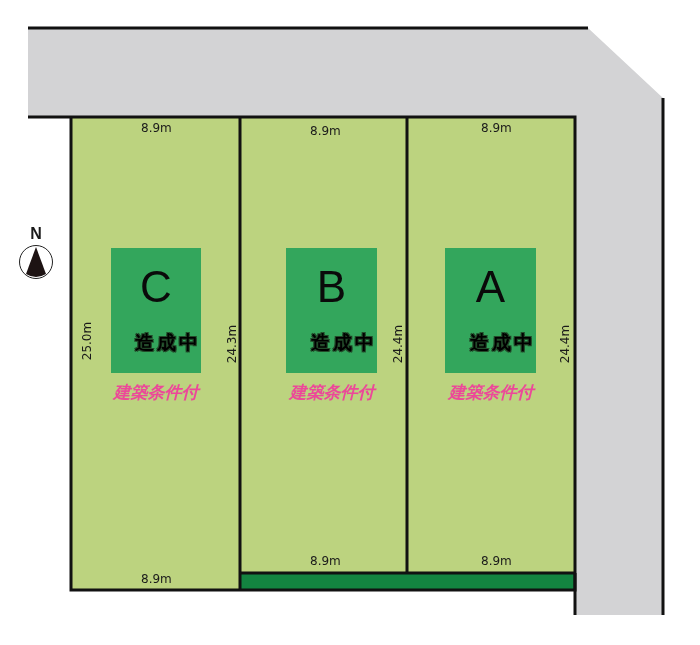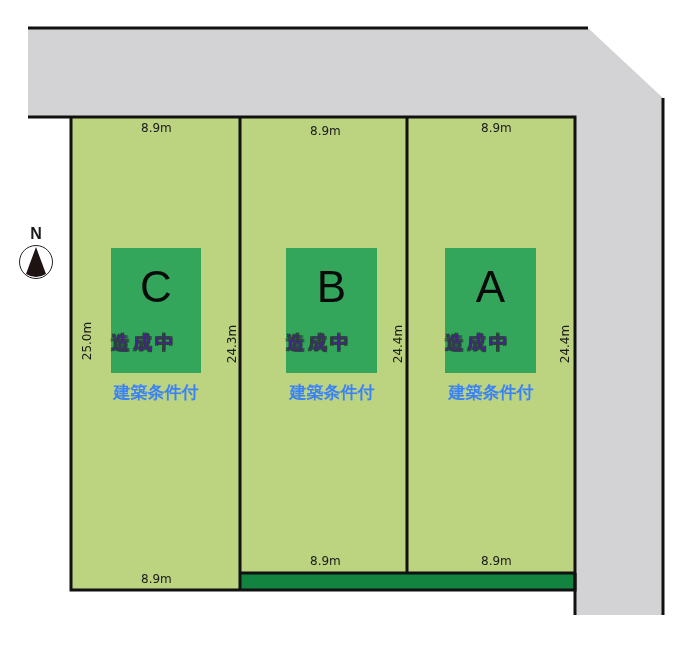--- a/index.html
+++ b/index.html
@@ -5,26 +5,26 @@
   html, body { margin: 0; padding: 0; background: #ffffff; }
   body { width: 700px; height: 645px; position: relative; overflow: hidden;
          font-family: "Liberation Sans", "DejaVu Sans", sans-serif; }
   svg.site { position: absolute; left: 0; top: 0; }
   .dim { position: absolute; font-family: "DejaVu Sans", sans-serif; font-size: 12px;
          color: #1a1a1a; white-space: nowrap; line-height: 1; }
   .dim.v { transform-origin: center center; transform: rotate(-90deg); }
   .lotbox { position: absolute; background: #33a65c; }
   .lotletter { position: absolute; left: 0; right: 0; text-align: center;
                font-family: "Liberation Sans", sans-serif; font-size: 44px; color: #0a0a0a; line-height: 1; }
-  .status { position: absolute; left: 0; right: 0; text-align: left;
-            font-family: "DejaVu Sans", sans-serif; font-weight: normal; font-size: 19px;
-            color: #4c1d95; letter-spacing: 3px; line-height: 1;
+  .status { position: absolute; left: 0; right: 0; text-align: right;
+            font-family: "DejaVu Sans", sans-serif; font-weight: bold; font-size: 19px;
+            color: #000000; letter-spacing: 3px; line-height: 1;
             text-shadow: -1px -1px 0 #234a2a, 1px -1px 0 #234a2a, -1px 1px 0 #234a2a, 1px 1px 0 #234a2a; }
   .cond { position: absolute; text-align: center; font-family: "DejaVu Sans", sans-serif;
-          font-weight: bold; font-size: 17px; color: #3b82f6; white-space: nowrap; line-height: 1; }
+          font-weight: bold; font-size: 17px; color: #ec4899; white-space: nowrap; line-height: 1; font-style: italic; }
   .north { position: absolute; left: 18px; top: 226px; width: 36px; text-align: center; }
   .north-label { font-family: "Liberation Sans", sans-serif; font-weight: bold; font-size: 16px; color: #1a1a1a; line-height: 1; }
 </style>
 </head>
 <body>
 
 <svg class="site" width="700" height="645" viewBox="0 0 700 645">
 
   <polygon points="28,28 588,28 663,98 663,615 575,615 575,117 28,117" fill="#d3d3d5"></polygon>
 

